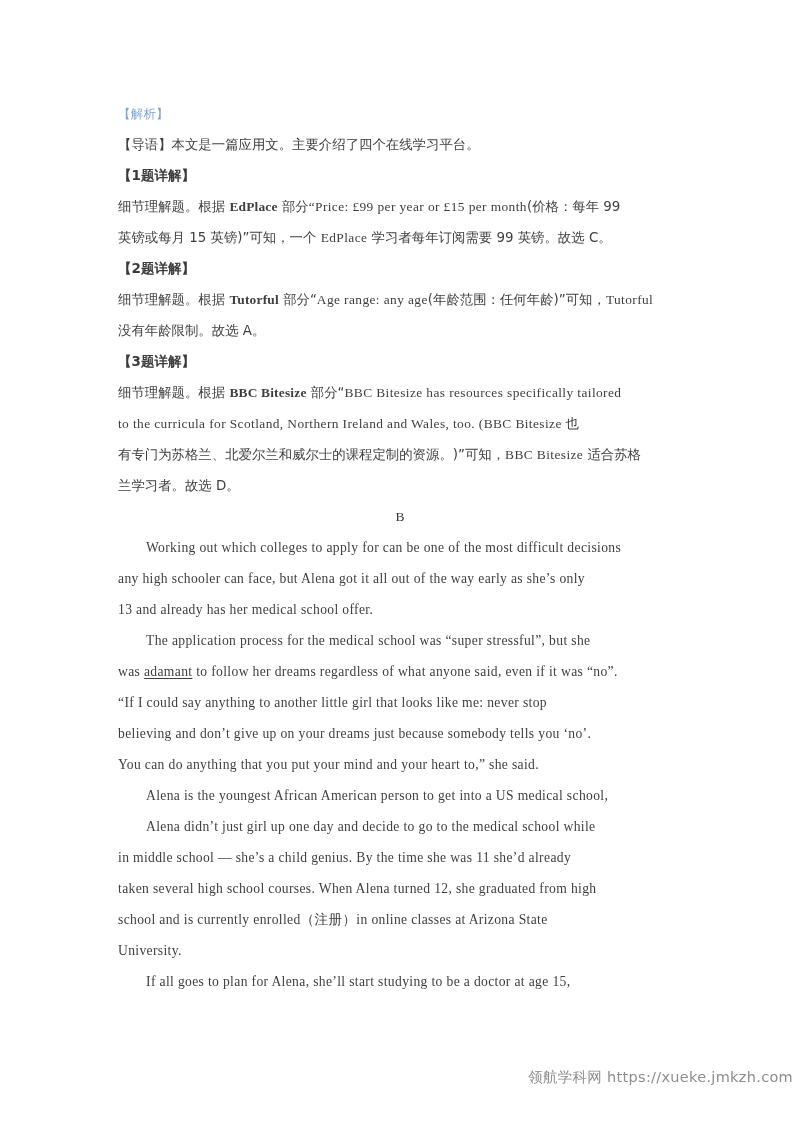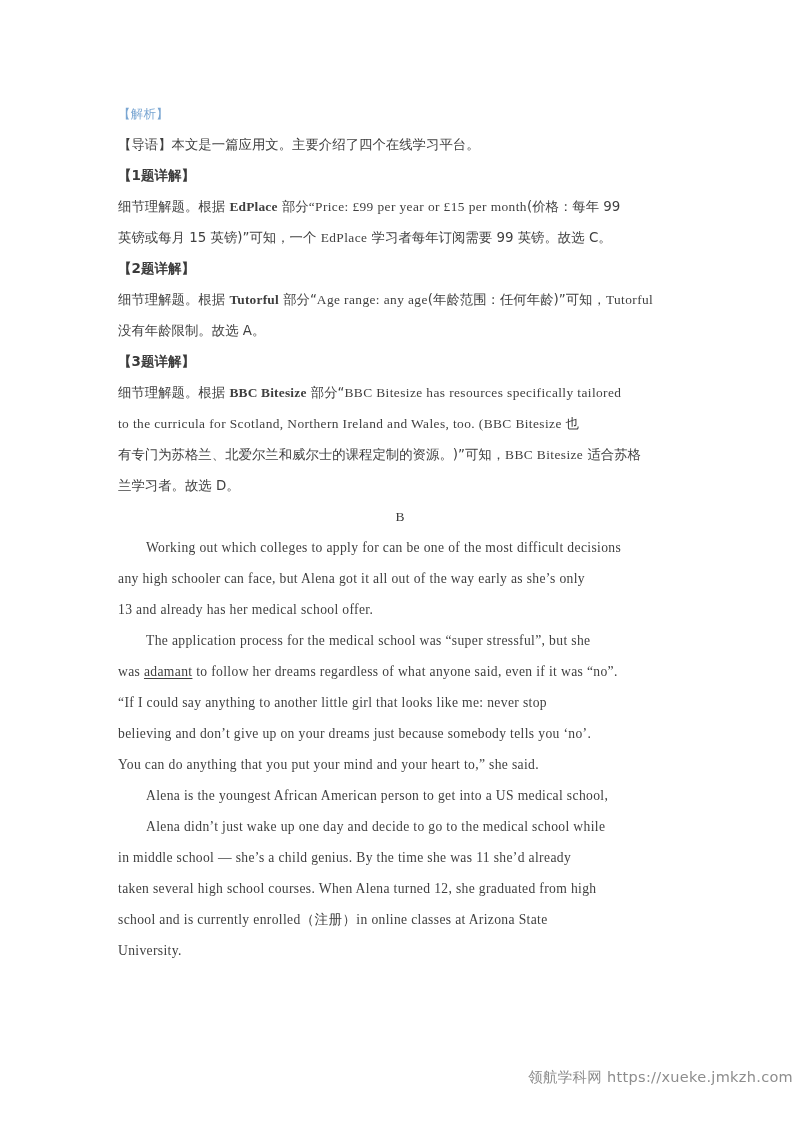--- a/index.html
+++ b/index.html
@@ -131,25 +131,26 @@
     <div id="passage-body">
         <div class="en-line indent"><span>Working out which colleges to apply for can be one of the most difficult decisions</span></div>
         <div class="en-line"><span>any high schooler can face, but Alena got it all out of the way early as she’s only</span></div>
         <div class="en-line"><span>13 and already has her medical school offer.</span></div>
         <div class="en-line indent"><span>The application process for the medical school was “super stressful”, but she</span></div>
         <div class="en-line"><span>was </span><u>adamant</u><span> to follow her dreams regardless of what anyone said, even if it was “no”.</span></div>
         <div class="en-line"><span> “If I could say anything to another little girl that looks like me: never stop</span></div>
         <div class="en-line"><span>believing and don’t give up on your dreams just because somebody tells you ‘no’.</span></div>
         <div class="en-line"><span>You can do anything that you put your mind and your heart to,” she said.</span></div>
         <div class="en-line indent"><span>Alena is the youngest African American person to get into a US medical school,</span></div>
-        <div class="en-line indent"><span>Alena didn’t just wake up one day and decide to go to the medical school while</span></div>
+        <div class="en-line indent"><span>Alena didn’t just girl up one day and decide to go to the medical school while</span></div>
         <div class="en-line"><span>in middle school — she’s a child genius. By the time she was 11 she’d already</span></div>
         <div class="en-line"><span>taken several high school courses. When Alena turned 12, she graduated from high</span></div>
         <div class="en-line"><span>school and is currently enrolled（注册）in online classes at Arizona State</span></div>
         <div class="en-line"><span>University.</span></div>
+        <div class="en-line indent"><span>If all goes to plan for Alena, she’ll start studying to be a doctor at age 15,</span></div>
       </div>
 
   </div>
 
   <div class="footer">
     <span>领航学科网</span><span>&nbsp;</span><span class="wm-url">https://xueke.jmkzh.com</span>
   </div>
 </div>
 
 </body></html>

